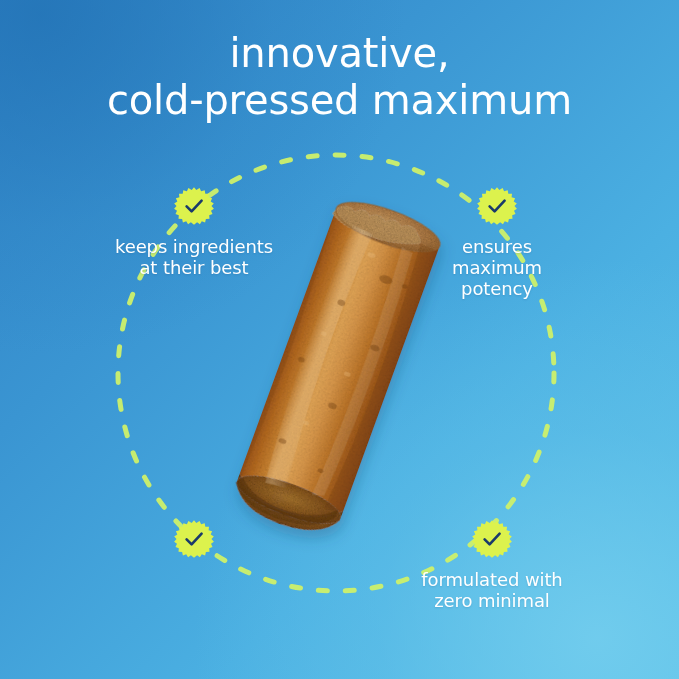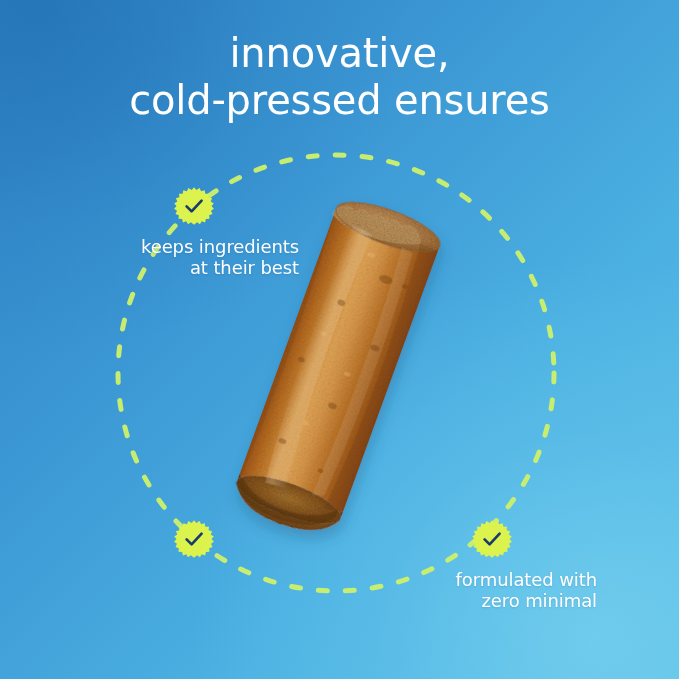--- a/index.html
+++ b/index.html
@@ -68,21 +68,21 @@
     top: 0;
     width: 679px;
     height: 679px;
     pointer-events: none;
   }
 
   
   .feature {
     position: absolute;
     width: 210px;
-    text-align: right;
+    text-align: center;
   }
   .feature-badge {
     position: relative;
     width: 40px;
     height: 40px;
     margin: 0 auto 10px auto;
     display: block;
   }
   .feature-label {
     color: #ffffff;
@@ -103,21 +103,21 @@
 <body>
 
 <div id="stage">
 
   <div class="bg-base"></div>
   <div class="bg-glow"></div>
   <div class="bg-shade"></div>
 
   <div class="headline">
     <span class="hl-line">innovative,</span>
-    <span class="hl-line">cold-pressed ensures</span>
+    <span class="hl-line">cold-pressed maximum</span>
   </div>
 
   <svg class="dash-ring" viewBox="0 0 679 679">
     <circle cx="336" cy="373" r="218" fill="none" stroke="#cdf06a" stroke-width="5" stroke-linecap="round" stroke-dasharray="9 18" opacity="0.95"></circle>
   </svg>
 
   <svg class="product-wrap" viewBox="0 0 679 679">
     <defs>
       <linearGradient id="bodyGrad" x1="0" y1="0" x2="1" y2="0">
         <stop offset="0.00" stop-color="#9c5418"></stop>
@@ -220,20 +220,34 @@
                L35.2 29.2 L35.5 32.8 L31.9 32.9 L31.1 36.4 L27.8 35.2 L25.9 38.3 L23.1 36.2
                L20 38.8 L16.9 36.2 L14.1 38.3 L12.2 35.2 L8.9 36.4 L8.1 32.9 L4.5 32.8
                L4.8 29.2 L1.5 28.1 L3.0 24.8 L0.1 22.8 L2.5 20.1 L0.2 17.4 L3.3 15.5
                L1.9 12.2 L5.4 11.3 L5.0 7.7 L8.7 7.8 L9.3 4.2 L12.9 5.3 L14.4 2.0 L17.7 4.0 Z" fill="#dcf24d"></path>
       <path d="M12.6 20.4 L17.6 25.4 L27.6 14.6" fill="none" stroke="#1a3a6b" stroke-width="2.6" stroke-linecap="round" stroke-linejoin="round"></path>
     </svg>
     <div class="feature-label">keeps ingredients
 at their best</div>
   </div>
 
+  <div class="feature tr">
+    <svg class="feature-badge" viewBox="0 0 40 40">
+      <path d="M20 1.2 L22.3 4.0 L25.6 2.0 L27.1 5.3 L30.7 4.2 L31.3 7.8 L35.0 7.7 L34.6 11.3
+               L38.1 12.2 L36.7 15.5 L39.8 17.4 L37.5 20.1 L39.9 22.8 L37.0 24.8 L38.5 28.1
+               L35.2 29.2 L35.5 32.8 L31.9 32.9 L31.1 36.4 L27.8 35.2 L25.9 38.3 L23.1 36.2
+               L20 38.8 L16.9 36.2 L14.1 38.3 L12.2 35.2 L8.9 36.4 L8.1 32.9 L4.5 32.8
+               L4.8 29.2 L1.5 28.1 L3.0 24.8 L0.1 22.8 L2.5 20.1 L0.2 17.4 L3.3 15.5
+               L1.9 12.2 L5.4 11.3 L5.0 7.7 L8.7 7.8 L9.3 4.2 L12.9 5.3 L14.4 2.0 L17.7 4.0 Z" fill="#dcf24d"></path>
+      <path d="M12.6 20.4 L17.6 25.4 L27.6 14.6" fill="none" stroke="#1a3a6b" stroke-width="2.6" stroke-linecap="round" stroke-linejoin="round"></path>
+    </svg>
+    <div class="feature-label">ensures
+maximum
+potency</div>
+  </div>
 
   <div class="feature bl">
     <svg class="feature-badge" viewBox="0 0 40 40">
       <path d="M20 1.2 L22.3 4.0 L25.6 2.0 L27.1 5.3 L30.7 4.2 L31.3 7.8 L35.0 7.7 L34.6 11.3
                L38.1 12.2 L36.7 15.5 L39.8 17.4 L37.5 20.1 L39.9 22.8 L37.0 24.8 L38.5 28.1
                L35.2 29.2 L35.5 32.8 L31.9 32.9 L31.1 36.4 L27.8 35.2 L25.9 38.3 L23.1 36.2
                L20 38.8 L16.9 36.2 L14.1 38.3 L12.2 35.2 L8.9 36.4 L8.1 32.9 L4.5 32.8
                L4.8 29.2 L1.5 28.1 L3.0 24.8 L0.1 22.8 L2.5 20.1 L0.2 17.4 L3.3 15.5
                L1.9 12.2 L5.4 11.3 L5.0 7.7 L8.7 7.8 L9.3 4.2 L12.9 5.3 L14.4 2.0 L17.7 4.0 Z" fill="#dcf24d"></path>
       <path d="M12.6 20.4 L17.6 25.4 L27.6 14.6" fill="none" stroke="#1a3a6b" stroke-width="2.6" stroke-linecap="round" stroke-linejoin="round"></path>

